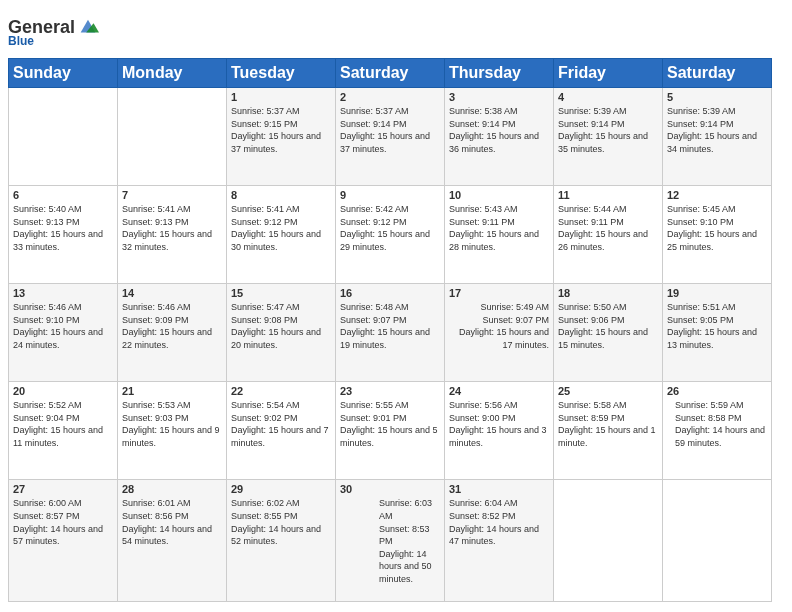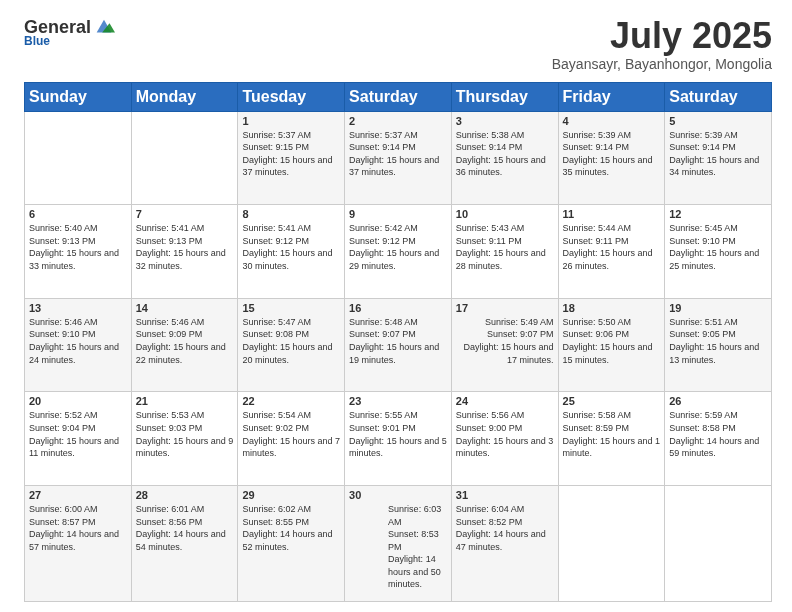--- a/index.html
+++ b/index.html
@@ -6,21 +6,21 @@
     body {
       font-family: Arial, sans-serif;
       background: #fff;
       width: 792px;
       height: 612px;
       overflow: hidden;
     }
     .page {
       width: 792px;
       height: 612px;
-      padding: 16px 20px 10px 24px;
+      padding: 16px 20px 10px 8px;
       display: flex;
       flex-direction: column;
     }
     .header {
       display: flex;
       justify-content: space-between;
       align-items: flex-start;
       margin-bottom: 10px;
     }
     .logo {
@@ -112,24 +112,20 @@
         <div style="display:flex; align-items:center;">
           <span class="logo-text-general">General</span>
           <svg class="logo-icon" viewBox="0 0 24 24" xmlns="http://www.w3.org/2000/svg">
             <polygon points="4,18 12,4 20,18" fill="#2a6dbf" opacity="0.8"></polygon>
             <polygon points="10,18 18,8 24,18" fill="#1a8a2a" opacity="0.9"></polygon>
           </svg>
         </div>
         <span class="logo-text-blue" style="margin-top:-4px;">Blue</span>
       </div>
     </div>
-    <div class="title-section">
-      <div class="main-title">July 2025</div>
-      <div class="subtitle">Bayansayr, Bayanhongor, Mongolia</div>
-    </div>
   </div>
 
   <table class="calendar">
     <thead>
       <tr>
       <th>Sunday</th>
           <th>Monday</th>
           <th>Tuesday</th>
           <th>Saturday</th>
           <th>Thursday</th>
@@ -292,21 +288,21 @@
 Daylight: 15 hours and 3 minutes.</div>
           </td>
           <td>
             <span class="day-number">25</span>
             <div class="cell-content" style="white-space: pre-line;">Sunrise: 5:58 AM
 Sunset: 8:59 PM
 Daylight: 15 hours and 1 minute.</div>
           </td>
           <td>
             <span class="day-number">26</span>
-            <div class="cell-content" style="white-space: pre-line;">Sunrise: 5:59 AM
+            <div class="cell-content" style="white-space: pre-line; margin-left: 8px;">Sunrise: 5:59 AM
 Sunset: 8:58 PM
 Daylight: 14 hours and 59 minutes.</div>
           </td>
         </tr>
         <tr>
           <td>
             <span class="day-number">27</span>
             <div class="cell-content" style="white-space: pre-line;">Sunrise: 6:00 AM
 Sunset: 8:57 PM
 Daylight: 14 hours and 57 minutes.</div>

